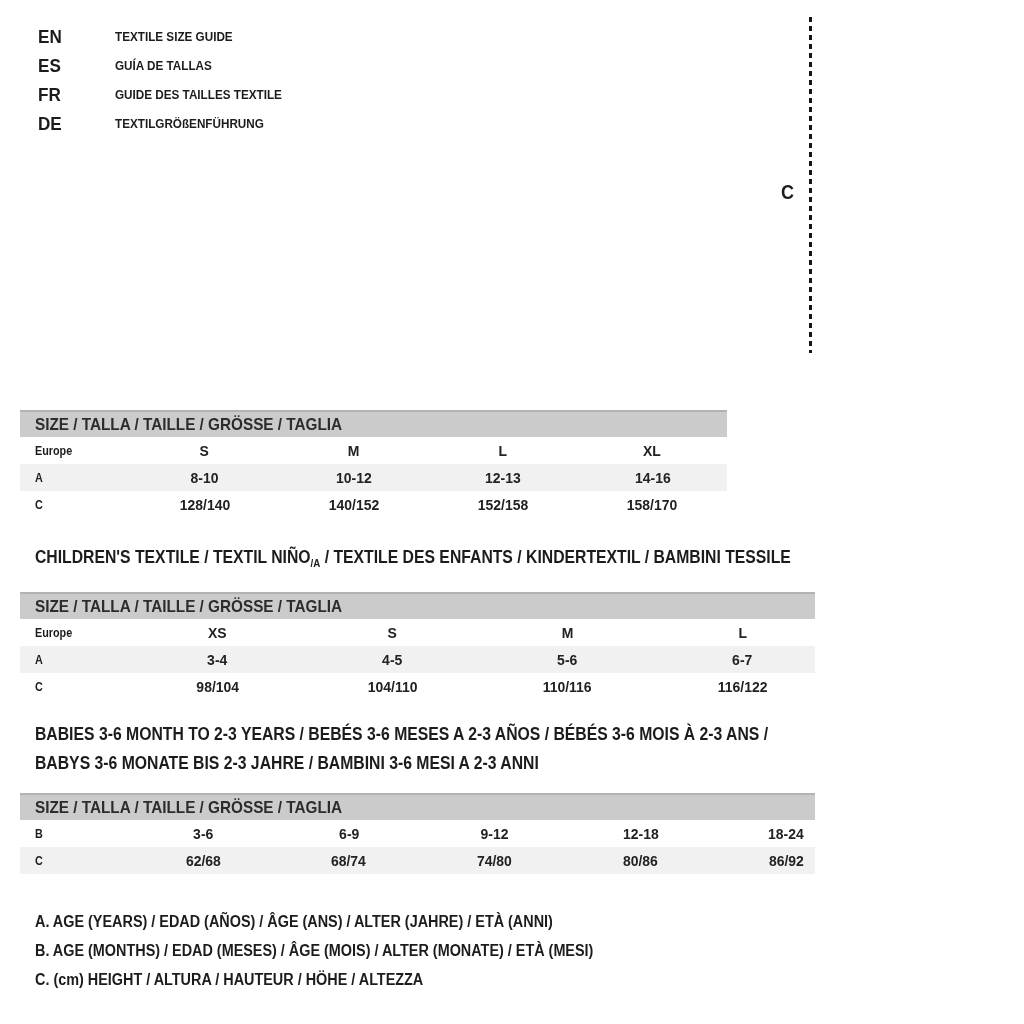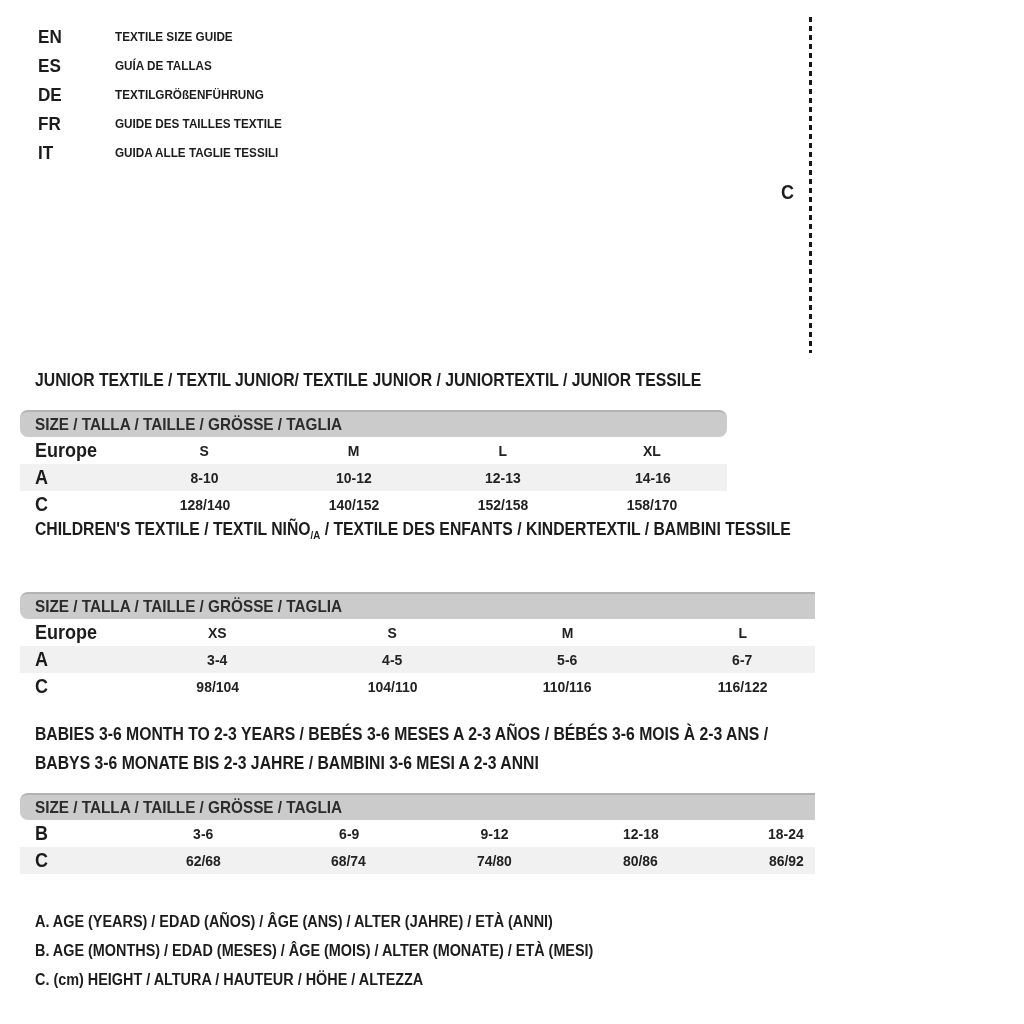--- a/index.html
+++ b/index.html
@@ -28,25 +28,25 @@
 
   
   .sec-title { position:absolute; left:35px; font-size:17.5px; font-weight:bold; white-space:nowrap; }
   .sub-a { font-size:0.62em; position:relative; bottom:-4px; }
 
   
   .tbl { position:absolute; }
   .tbl-header {
     height:27px; background:#cbcbcb; border-top:2px solid #b3b3b3;
     box-sizing:border-box; display:flex; align-items:center; padding-left:15px;
-    font-size:17px; font-weight:bold; color:#2c2c2c;border-radius:8px;
+    font-size:17px; font-weight:bold; color:#2c2c2c;
   }
   .tbl-row { height:27px; display:flex; align-items:center; }
   .tbl-row.striped { background:#f1f1f1; }
-  .tbl-label { width:110px; box-sizing:border-box; padding-left:15px; font-size:20px; font-weight:bold; }
+  .tbl-label { width:110px; box-sizing:border-box; padding-left:15px; font-size:12px; font-weight:bold; }
   .tbl-cell { flex:1; display:flex; justify-content:center; font-size:15.5px; font-weight:bold; color:#222; }
 
   
   .footnotes { position:absolute; left:35px; top:913px; }
   .footnote { height:29px; display:flex; font-size:16px; font-weight:bold; }
 </style>
 </head>
 <body>
 
 <div id="app">
@@ -54,42 +54,35 @@
   <div class="langs">
     <div class="lang-row">
       <span class="lang-code"><span class="condL">EN</span></span>
       <span class="lang-label"><span class="condL">TEXTILE SIZE GUIDE</span></span>
     </div>
     <div class="lang-row">
       <span class="lang-code"><span class="condL">ES</span></span>
       <span class="lang-label"><span class="condL">GUÍA DE TALLAS</span></span>
     </div>
     <div class="lang-row">
+      <span class="lang-code"><span class="condL">FR</span></span>
+      <span class="lang-label"><span class="condL">GUIDE DES TAILLES TEXTILE</span></span>
+    </div>
+    <div class="lang-row">
       <span class="lang-code"><span class="condL">DE</span></span>
       <span class="lang-label"><span class="condL">TEXTILGRÖßENFÜHRUNG</span></span>
-    </div>
-    <div class="lang-row">
-      <span class="lang-code"><span class="condL">FR</span></span>
-      <span class="lang-label"><span class="condL">GUIDE DES TAILLES TEXTILE</span></span>
-    </div>
-    <div class="lang-row">
-      <span class="lang-code"><span class="condL">IT</span></span>
-      <span class="lang-label"><span class="condL">GUIDA ALLE TAGLIE TESSILI</span></span>
     </div>
   </div>
 
   <div class="dotline"></div>
   <div class="c-label"><span class="condL">C</span></div>
   <svg class="toddler" viewBox="0 0 160 345" aria-hidden="true">
     <path fill="#0a0a0a" d="M85,5 Q100,5 110,15 Q119,25 119,38 Q126,45 124,54 Q122,61 115,60 Q111,73 102,84 L101,92 Q115,99 129,109 Q138,120 143,139 Q147,154 142,163 Q134,170 123,161 Q124,170 128,182 Q132,200 134,212 Q142,228 142,248 Q142,264 136,274 Q132,292 130,312 Q136,320 148,329 Q155,336 145,338 Q128,340 113,337 Q108,328 106,318 Q102,297 97,277 Q93,260 85,257 Q78,261 76,278 Q74,298 73,314 Q73,330 69,336 Q55,340 40,338 Q24,336 17,332 Q12,327 22,322 Q30,319 34,315 Q38,296 37,277 Q30,258 30,238 Q30,220 37,208 Q41,190 43,172 Q45,157 46,143 Q40,155 34,170 Q29,183 25,196 Q26,208 15,206 Q6,202 12,191 Q16,177 21,161 Q26,143 33,126 Q39,111 53,103 L62,95 L63,86 Q55,76 52,62 Q44,58 43,48 Q43,41 49,39 Q50,22 61,12 Q70,5 85,5 Z"></path>
   </svg>
 
-  <div class="sec-title" style="top:370px;">
-    <span class="condL">JUNIOR TEXTILE / TEXTIL JUNIOR/ TEXTILE JUNIOR / JUNIORTEXTIL / JUNIOR TESSILE</span>
-  </div>
   <div class="tbl" style="left:20px; top:410px; width:707px;">
     <div class="tbl-header">
       <span class="condL">SIZE / TALLA / TAILLE / GRÖSSE / TAGLIA</span>
     </div>
     <div class="tbl-row">
       <div class="tbl-label"><span class="condL">Europe</span></div>
       <div class="tbl-cell">
           <span class="condC">S</span>
         </div>
       <div class="tbl-cell">
@@ -127,21 +120,21 @@
         </div>
       <div class="tbl-cell">
           <span class="condC">152/158</span>
         </div>
       <div class="tbl-cell">
           <span class="condC">158/170</span>
         </div>
     </div>
   </div>
 
-  <div class="sec-title" style="top:519px;">
+  <div class="sec-title" style="top:547px;">
     <span class="condL"><span>CHILDREN'S TEXTILE / TEXTIL NIÑO</span><span class="sub-a">/A</span><span> / TEXTILE DES ENFANTS / KINDERTEXTIL / BAMBINI TESSILE</span></span>
   </div>
   <div class="tbl" style="left:20px; top:592px; width:985px;">
     <div class="tbl-header">
       <span class="condL">SIZE / TALLA / TAILLE / GRÖSSE / TAGLIA</span>
     </div>
     <div class="tbl-row">
       <div class="tbl-label"><span class="condL">Europe</span></div>
       <div class="tbl-cell">
           <span class="condC">XS</span>

